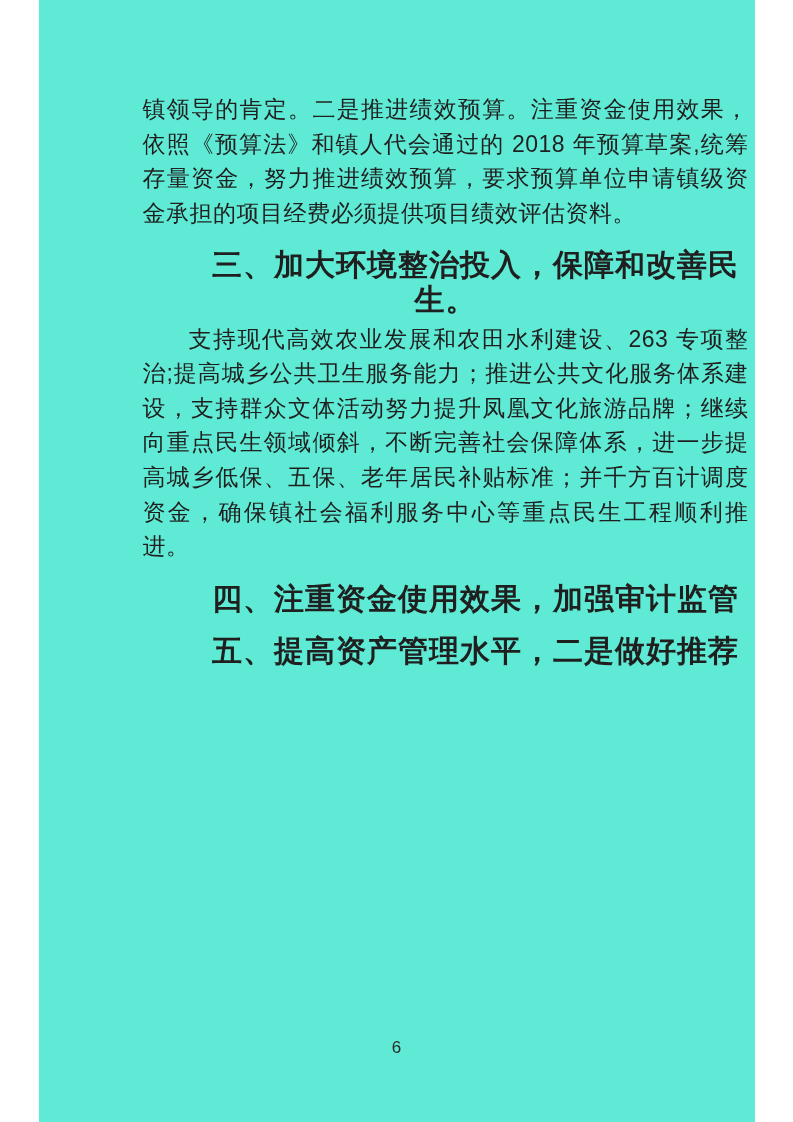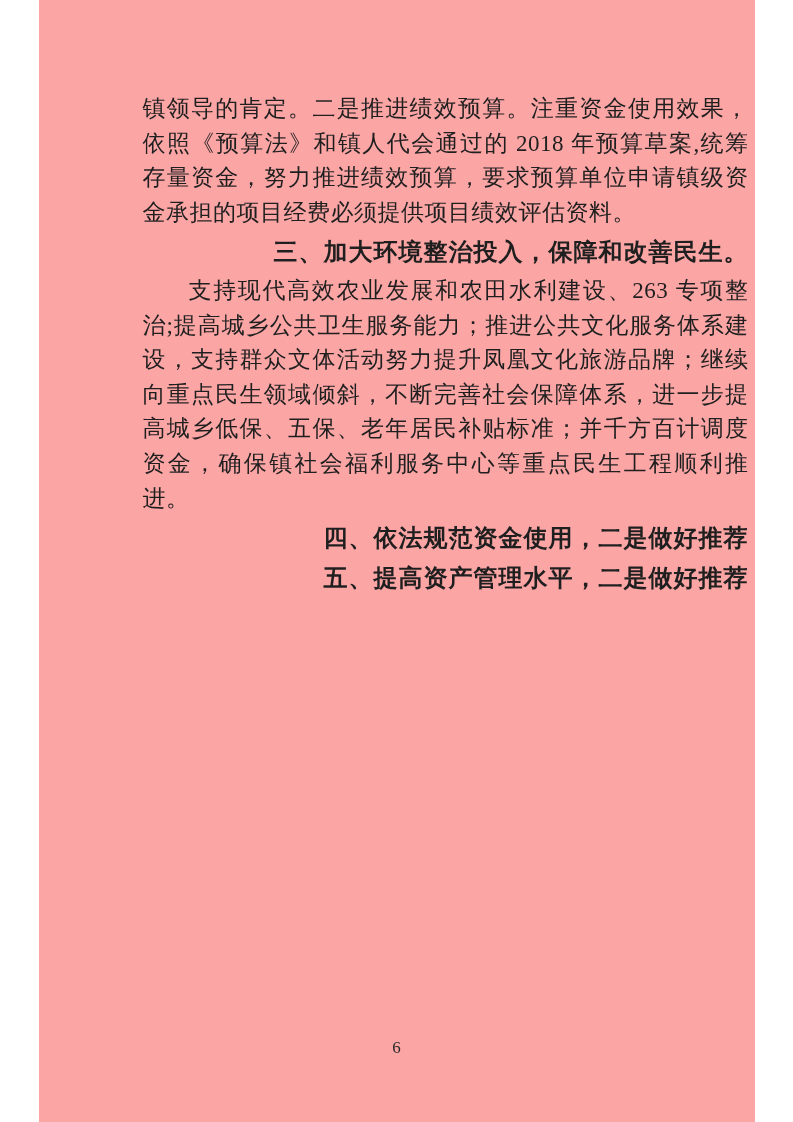--- a/index.html
+++ b/index.html
@@ -5,23 +5,23 @@
   html, body {
     margin: 0;
     padding: 0;
     background: #ffffff;
   }
   .page {
     position: relative;
     width: 716px;
     height: 1122px;
     margin: 0 auto;
-    background: #fca5a5;
+    background: #5eead4;
     overflow: hidden;
-    font-family: Liberation Serif, serif;
+    font-family: Liberation Sans, sans-serif;
     color: #1f1f1f;
   }
   .content {
     position: absolute;
     left: 104px;
     top: 92px;
     width: 606px;
     font-size: 23px;
     line-height: 34.6px;
     text-align: justify;
@@ -29,25 +29,25 @@
     letter-spacing: 0.5px;
   }
   p.body {
     margin: 0;
     text-indent: 2em;
   }
   p.body.noindent {
     text-indent: 0;
   }
   h3.heading {
-    margin: 5px 0 4px 0;
-    font-size: 24px;
+    margin: 18px 0 4px 0;
+    font-size: 30px;
     font-weight: bold;
     text-indent: 2em;
-    text-align: right;
+    text-align: center;
     letter-spacing: 1px;
   }
   .page-number {
     position: absolute;
     top: 1038px;
     left: 0;
     right: 0;
     text-align: center;
     font-size: 17px;
     color: #2a2a2a;
@@ -57,20 +57,20 @@
 <body>
 
 <div class="page">
   <div class="content">
 
     <p class="body noindent">镇领导的肯定。二是推进绩效预算。注重资金使用效果，依照《预算法》和镇人代会通过的 2018 年预算草案,统筹存量资金，努力推进绩效预算，要求预算单位申请镇级资金承担的项目经费必须提供项目绩效评估资料。</p>
 
     <h3 class="heading">三、加大环境整治投入，保障和改善民生。</h3>
     <p class="body">支持现代高效农业发展和农田水利建设、263 专项整治;提高城乡公共卫生服务能力；推进公共文化服务体系建设，支持群众文体活动努力提升凤凰文化旅游品牌；继续向重点民生领域倾斜，不断完善社会保障体系，进一步提高城乡低保、五保、老年居民补贴标准；并千方百计调度资金，确保镇社会福利服务中心等重点民生工程顺利推进。</p>
 
-    <h3 class="heading">四、依法规范资金使用，二是做好推荐</h3>
+    <h3 class="heading">四、注重资金使用效果，加强审计监管</h3>
 
     <h3 class="heading">五、提高资产管理水平，二是做好推荐</h3>
 
   </div>
 
   <div class="page-number">6</div>
 </div>
 
 </body></html>

